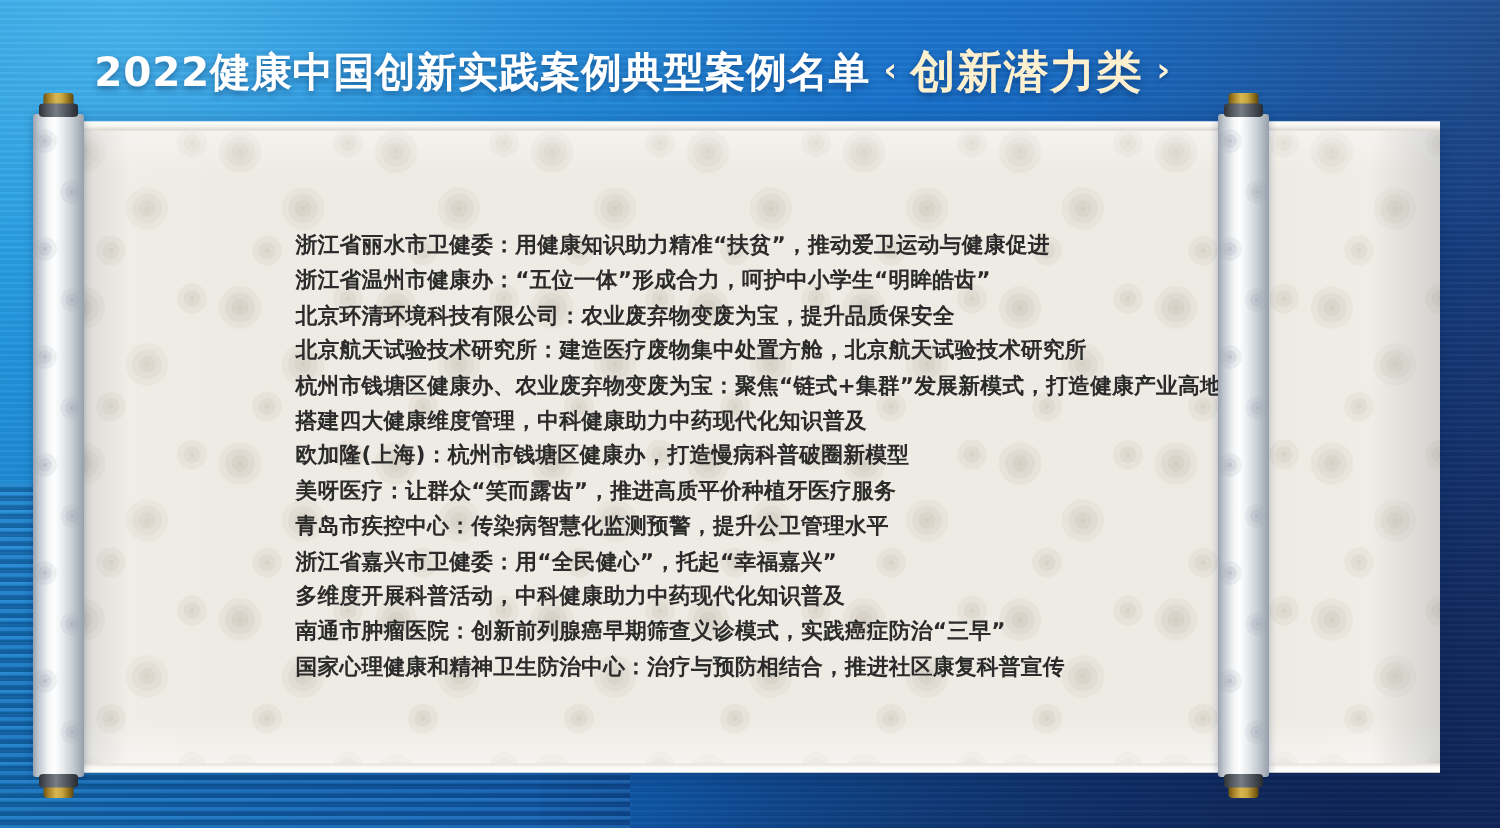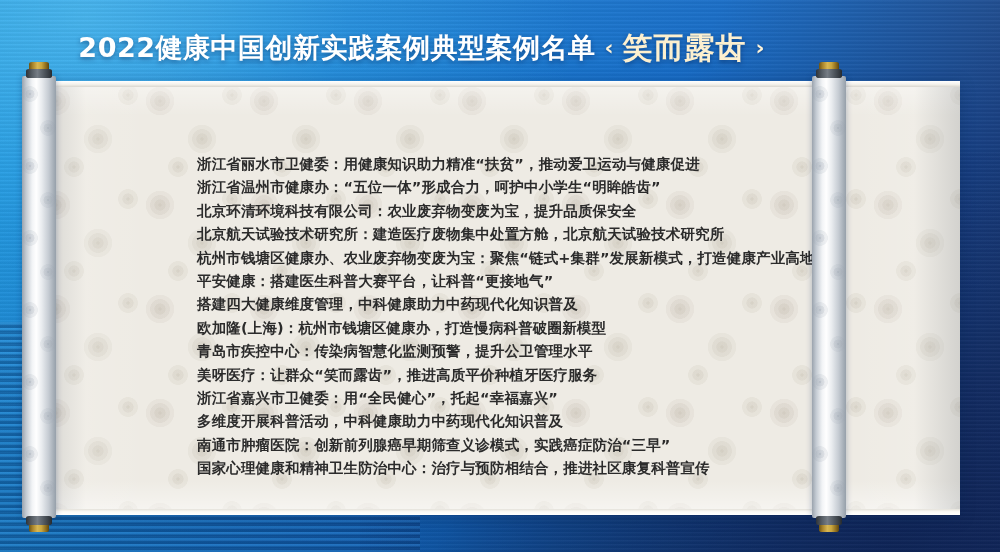--- a/index.html
+++ b/index.html
@@ -198,43 +198,42 @@
   <div class="bg-base"></div>
   <div class="bg-tl-glow"></div>
   <div class="bg-br-dark"></div>
   <div class="bg-scan"></div>
   <div class="bg-scan-strong"></div>
   <div class="bg-vign"></div>
 
   <div class="header">
     <span class="title-main">2022健康中国创新实践案例典型案例名单</span>
     <span class="chev">‹</span>
-    <span class="title-cat">笑而露齿</span>
+    <span class="title-cat">创新潜力类</span>
     <span class="chev">›</span>
   </div>
 
   <div class="scroll-wrap">
 
     <div class="paper">
       <div class="paper-tex"></div>
       <div class="paper-shade"></div>
       <div class="paper-lip top"></div>
       <div class="paper-lip bottom"></div>
 
       <div class="list" id="case-list">
           <div class="list-item">浙江省丽水市卫健委：用健康知识助力精准“扶贫”，推动爱卫运动与健康促进</div>
           <div class="list-item">浙江省温州市健康办：“五位一体”形成合力，呵护中小学生“明眸皓齿”</div>
           <div class="list-item">北京环清环境科技有限公司：农业废弃物变废为宝，提升品质保安全</div>
           <div class="list-item">北京航天试验技术研究所：建造医疗废物集中处置方舱，北京航天试验技术研究所</div>
           <div class="list-item">杭州市钱塘区健康办、农业废弃物变废为宝：聚焦“链式+集群”发展新模式，打造健康产业高地</div>
-          <div class="list-item">平安健康：搭建医生科普大赛平台，让科普“更接地气”</div>
           <div class="list-item">搭建四大健康维度管理，中科健康助力中药现代化知识普及</div>
           <div class="list-item">欧加隆(上海)：杭州市钱塘区健康办，打造慢病科普破圈新模型</div>
+          <div class="list-item">美呀医疗：让群众“笑而露齿”，推进高质平价种植牙医疗服务</div>
           <div class="list-item">青岛市疾控中心：传染病智慧化监测预警，提升公卫管理水平</div>
-          <div class="list-item">美呀医疗：让群众“笑而露齿”，推进高质平价种植牙医疗服务</div>
           <div class="list-item">浙江省嘉兴市卫健委：用“全民健心”，托起“幸福嘉兴”</div>
           <div class="list-item">多维度开展科普活动，中科健康助力中药现代化知识普及</div>
           <div class="list-item">南通市肿瘤医院：创新前列腺癌早期筛查义诊模式，实践癌症防治“三早”</div>
           <div class="list-item">国家心理健康和精神卫生防治中心：治疗与预防相结合，推进社区康复科普宣传</div>
         </div>
     </div>
 
     <div class="rod left">
       <div class="rod-barrel"></div>
       <div class="cap top">

